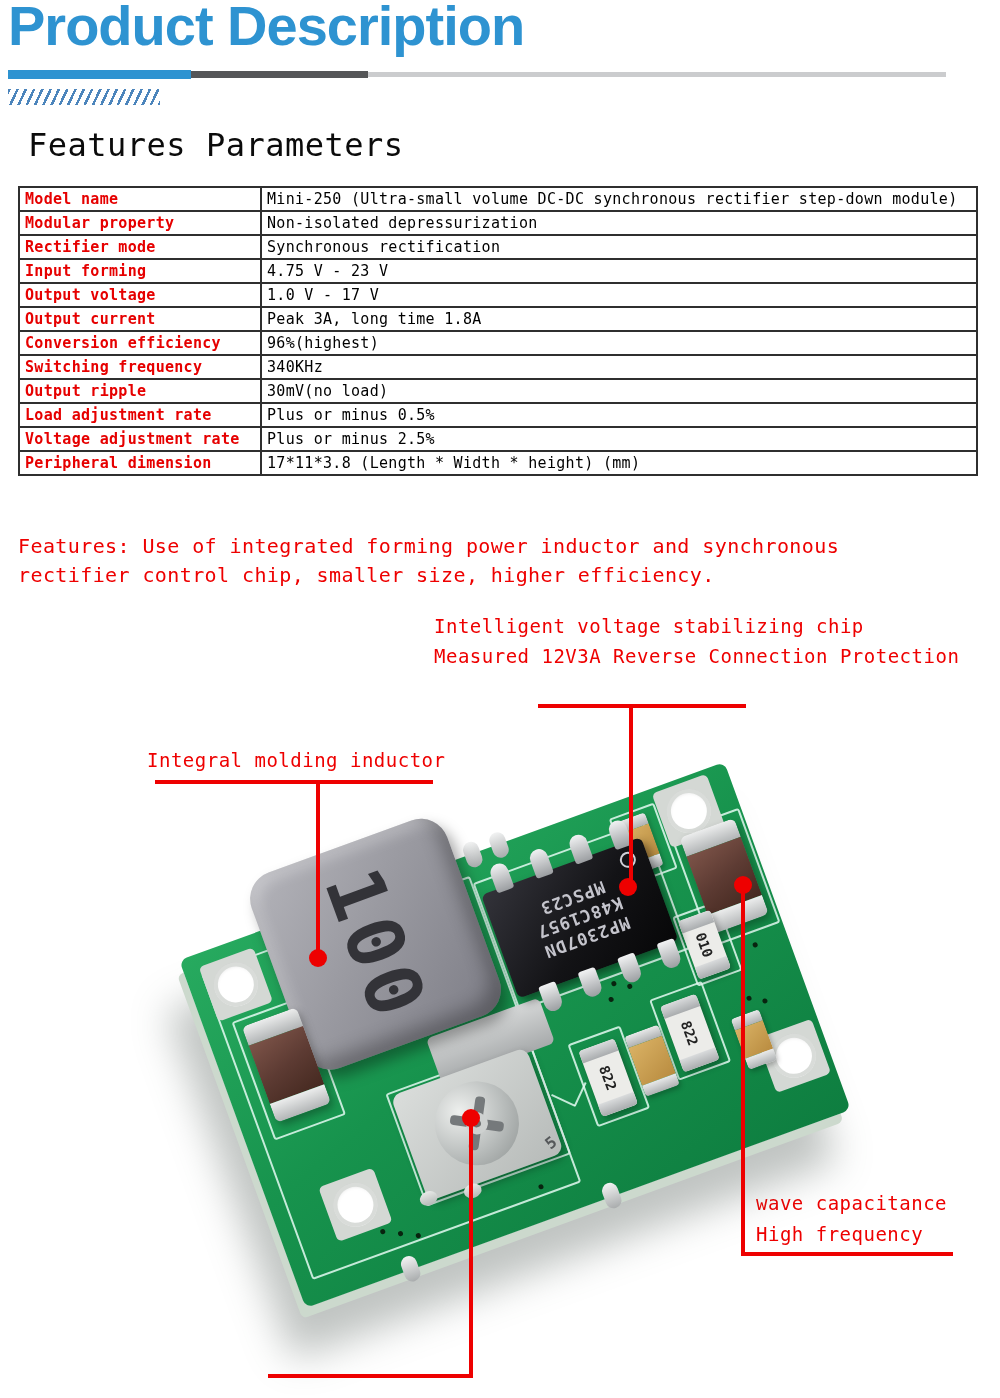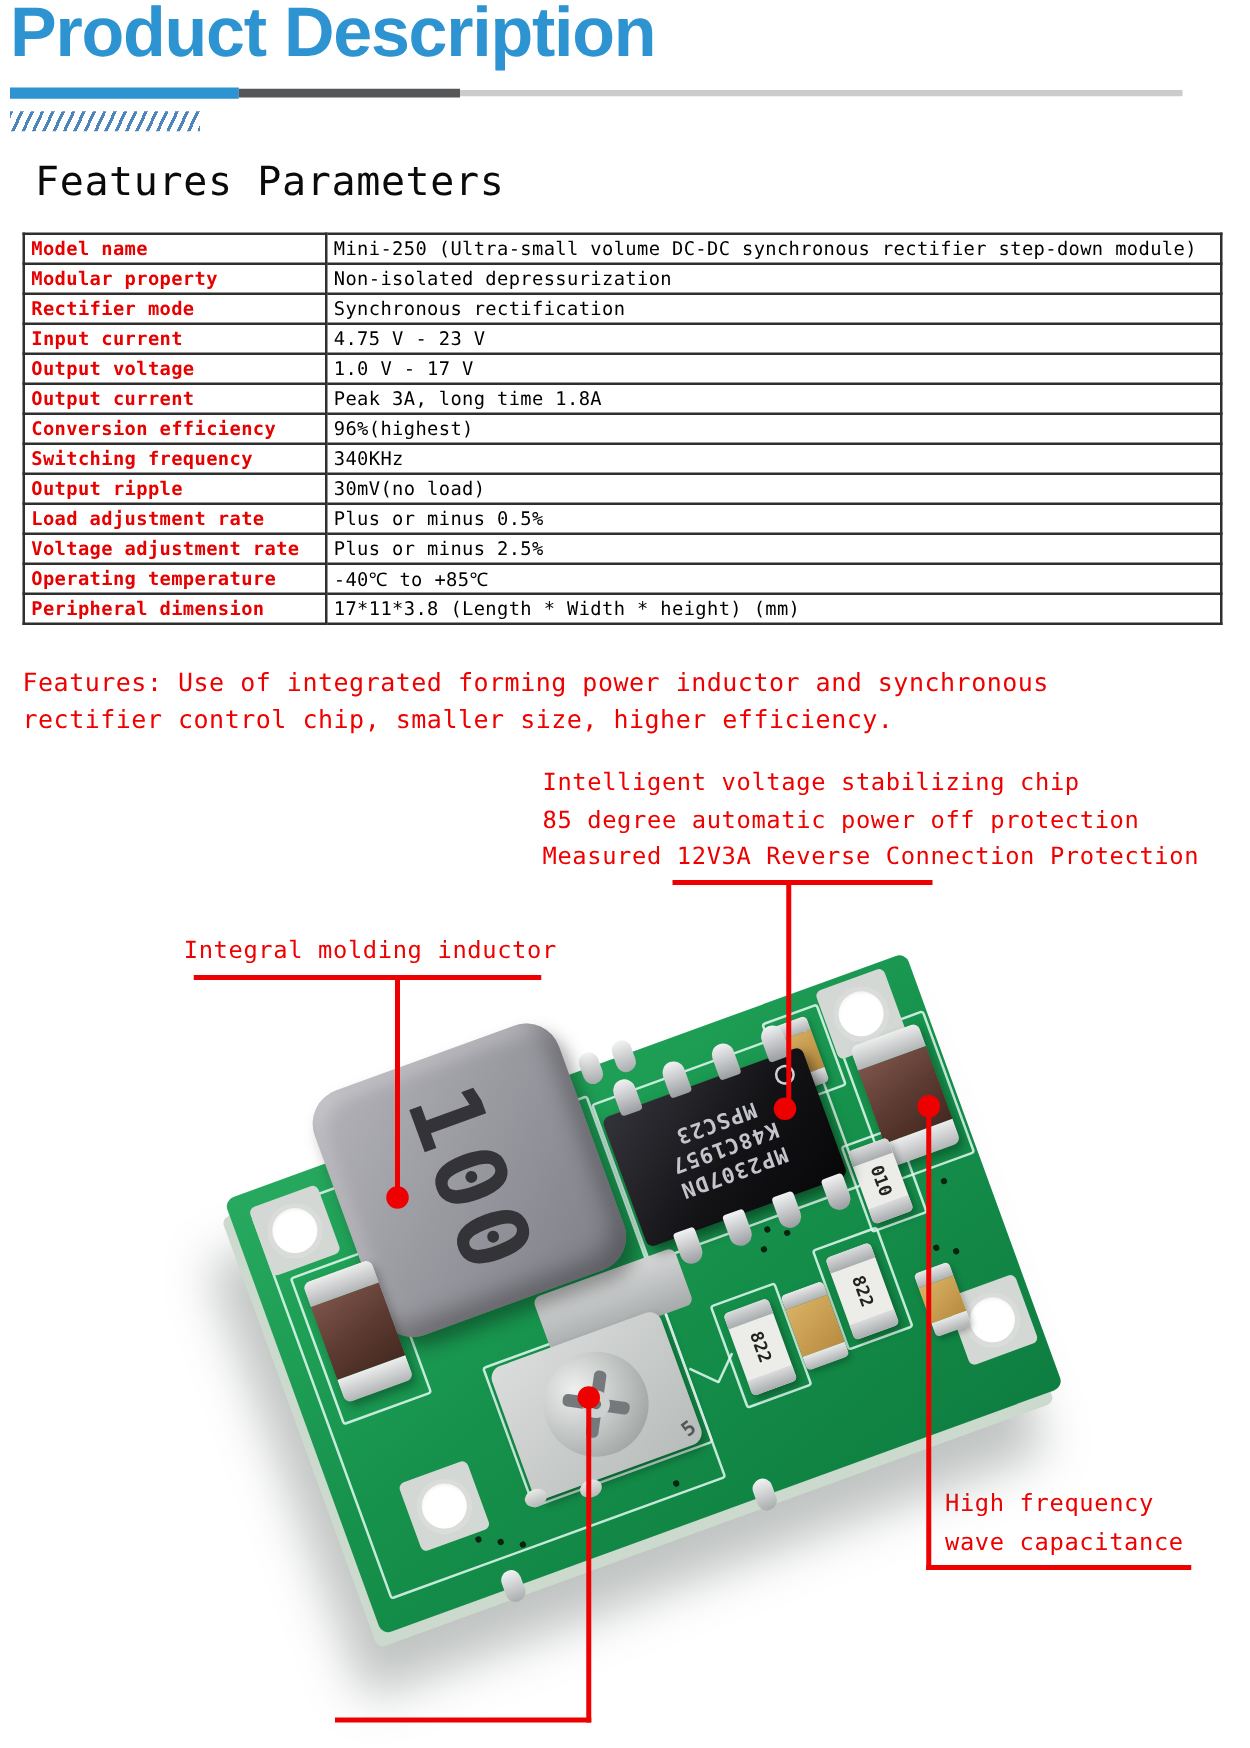--- a/index.html
+++ b/index.html
@@ -108,21 +108,21 @@
         </tr>
     <tr>
           <td class="lbl">Modular property</td>
           <td class="val">Non-isolated depressurization</td>
         </tr>
     <tr>
           <td class="lbl">Rectifier mode</td>
           <td class="val">Synchronous rectification</td>
         </tr>
     <tr>
-          <td class="lbl">Input current</td>
+          <td class="lbl">Input forming</td>
           <td class="val">4.75 V - 23 V</td>
         </tr>
     <tr>
           <td class="lbl">Output voltage</td>
           <td class="val">1.0 V - 17 V</td>
         </tr>
     <tr>
           <td class="lbl">Output current</td>
           <td class="val">Peak 3A, long time 1.8A</td>
         </tr>
@@ -140,35 +140,30 @@
         </tr>
     <tr>
           <td class="lbl">Load adjustment rate</td>
           <td class="val">Plus or minus 0.5%</td>
         </tr>
     <tr>
           <td class="lbl">Voltage adjustment rate</td>
           <td class="val">Plus or minus 2.5%</td>
         </tr>
     <tr>
-          <td class="lbl">Operating temperature</td>
-          <td class="val">-40℃ to +85℃</td>
-        </tr>
-    <tr>
           <td class="lbl">Peripheral dimension</td>
           <td class="val">17*11*3.8 (Length * Width * height) (mm)</td>
         </tr>
   </tbody>
     </table>
 
   <div class="features red">Features: Use of integrated forming power inductor and synchronous rectifier control chip, smaller size, higher efficiency.</div>
 
   <div class="chipnote red">
     <div>Intelligent voltage stabilizing chip</div>
-    <div>85 degree automatic power off protection</div>
     <div>Measured 12V3A Reverse Connection Protection</div>
   </div>
 
   <div class="photo">
     <div class="board">
 
       <div class="silk" style="left:16px;top:20px;width:282px;height:322px;"></div>
       <div class="silk" style="left:302px;top:28px;width:178px;height:132px;"></div>
       <div class="silk" style="left:336px;top:212px;width:52px;height:84px;"></div>
       <div class="silk" style="left:428px;top:198px;width:52px;height:82px;"></div>
@@ -302,21 +297,21 @@
 
   <div class="annlabel red" style="left:147px;top:749px;">Integral molding inductor</div>
   <div class="rline" style="left:155px;top:780px;width:278px;height:4px;"></div>
   <div class="rline" style="left:316px;top:780px;width:4px;height:180px;"></div>
   <div class="rdot" style="left:309px;top:949px;"></div>
 
   <div class="rdot" style="left:734px;top:876px;"></div>
   <div class="rline" style="left:741px;top:884px;width:4px;height:372px;"></div>
   <div class="rline" style="left:741px;top:1252px;width:212px;height:4px;"></div>
   <div class="annlabel red" style="left:756px;top:1188px;line-height:31px;">
+    <div>wave capacitance</div>
     <div>High frequency</div>
-    <div>wave capacitance</div>
   </div>
 
   <div class="rdot" style="left:462px;top:1109px;"></div>
   <div class="rline" style="left:469px;top:1118px;width:4px;height:260px;"></div>
   <div class="rline" style="left:268px;top:1374px;width:205px;height:4px;"></div>
 
 </div>
 
 </body></html>

